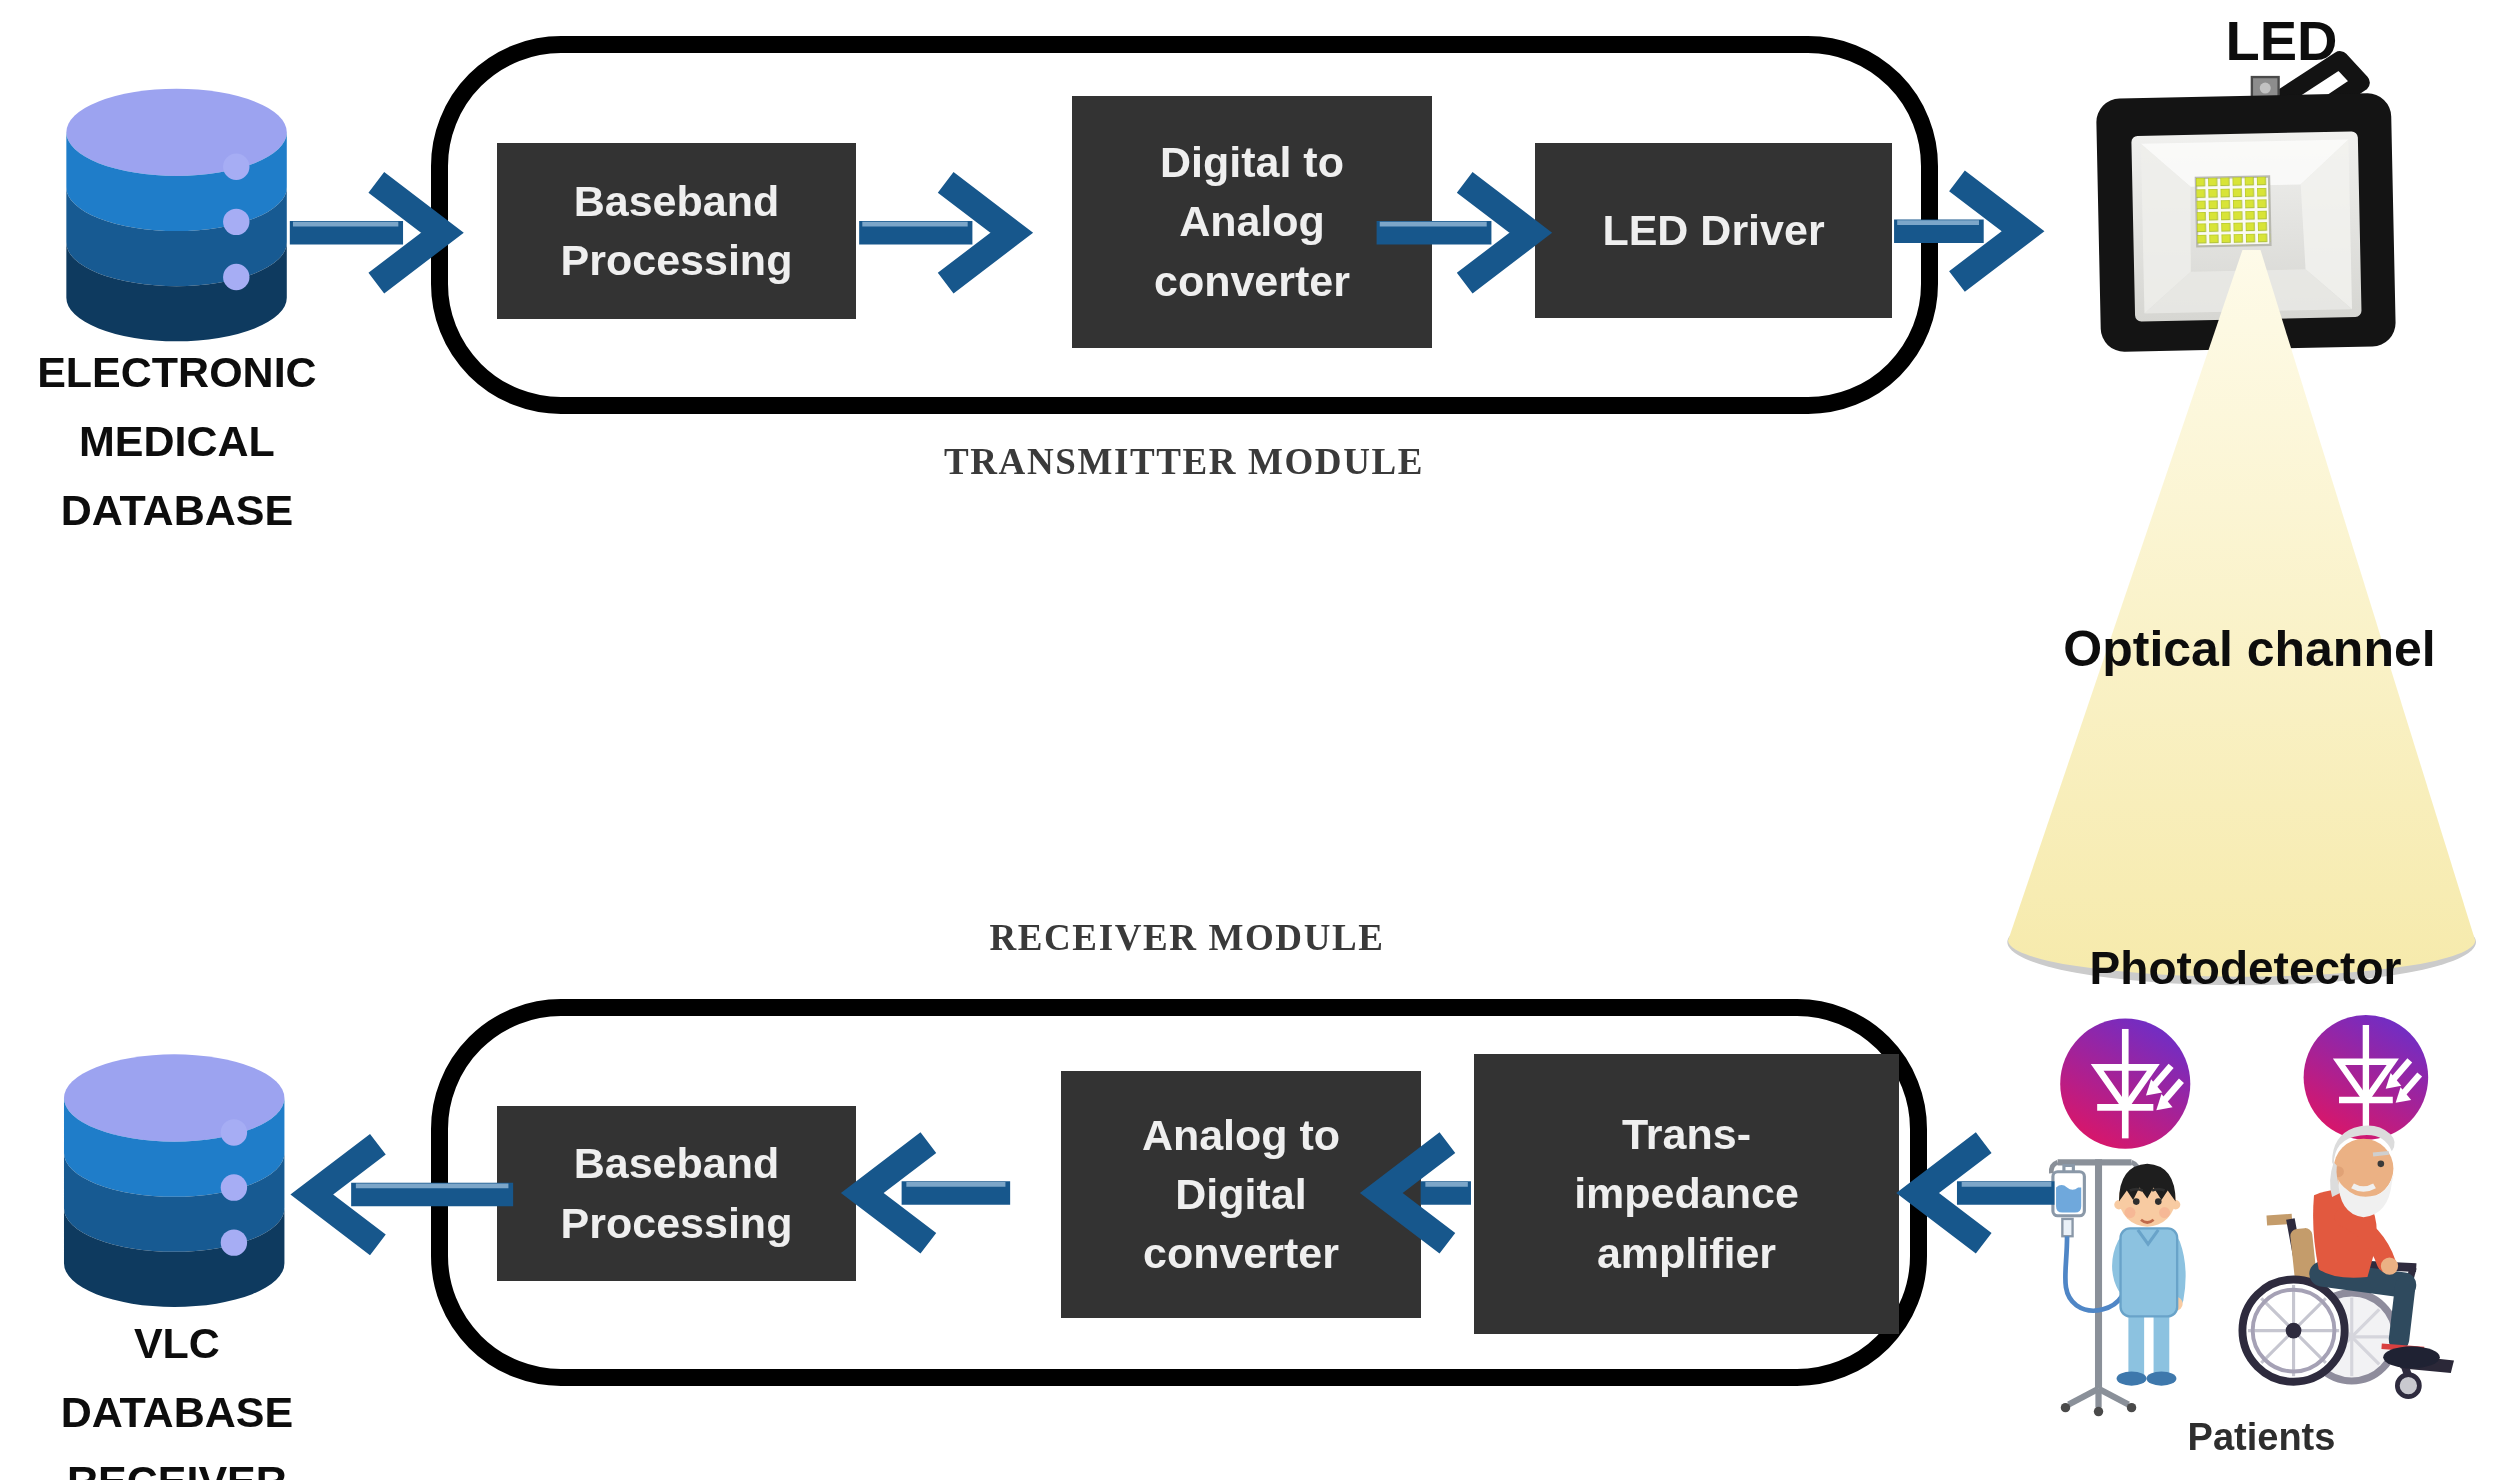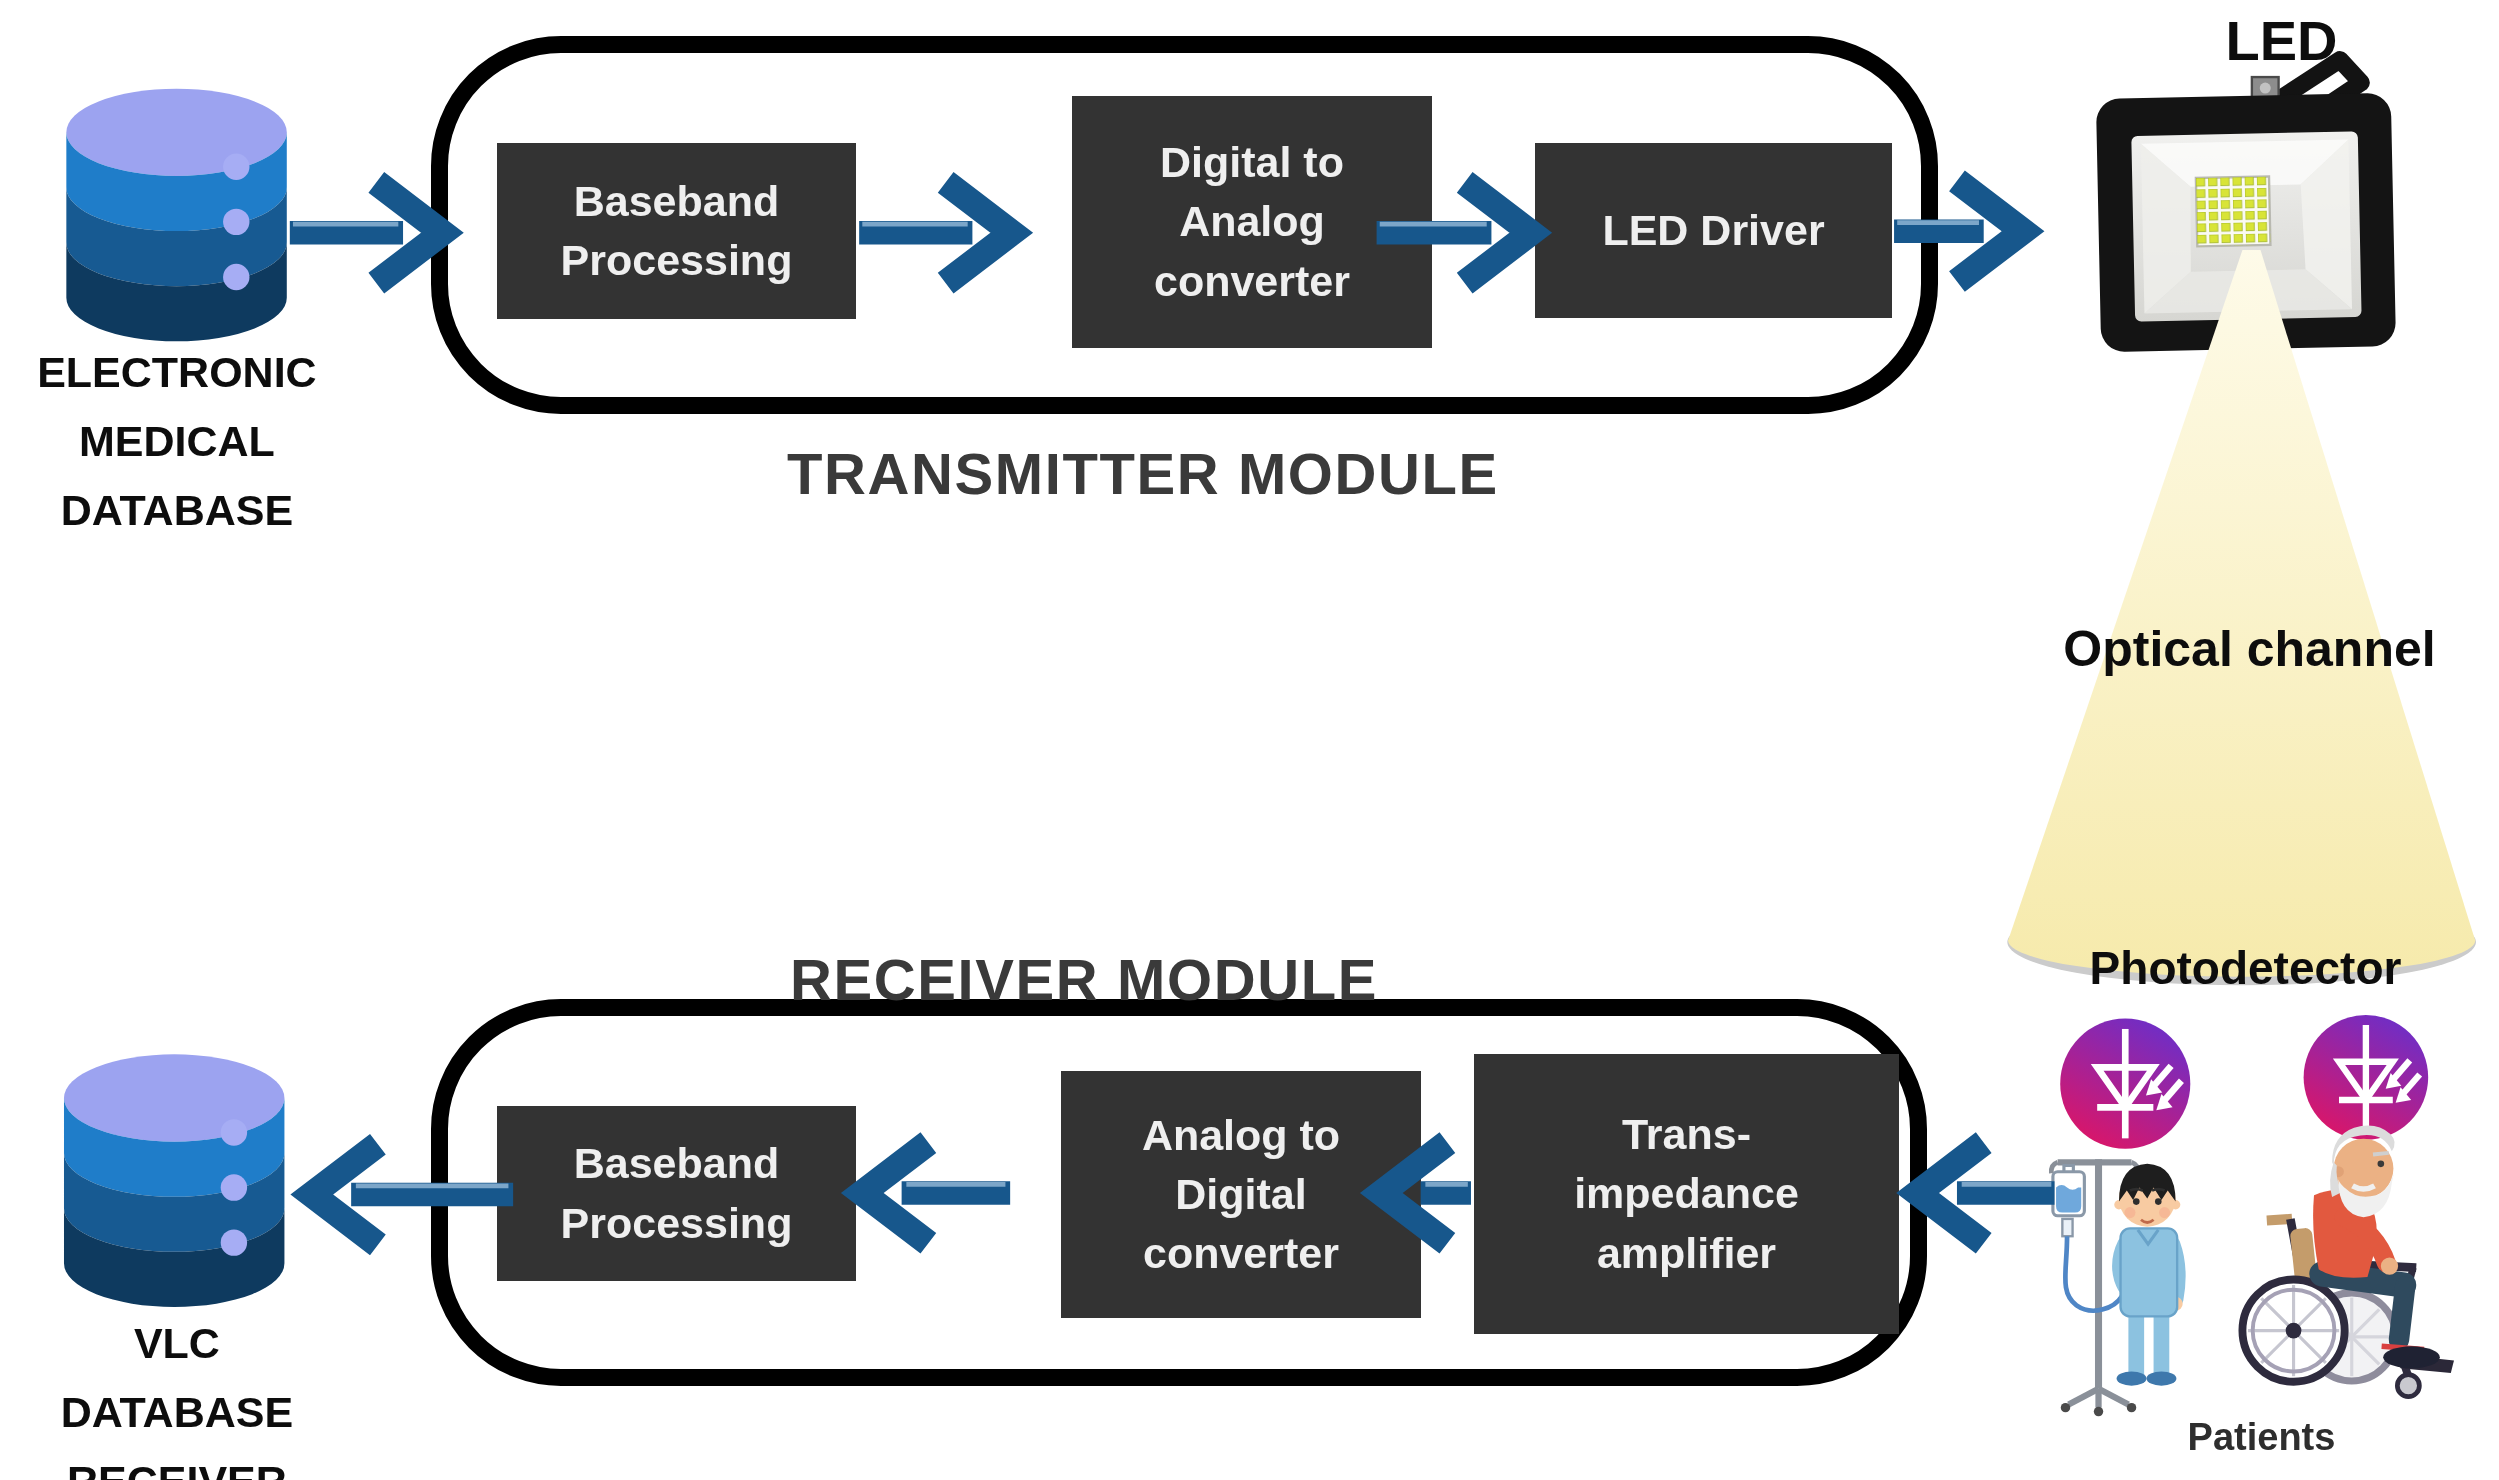--- a/index.html
+++ b/index.html
@@ -20,24 +20,24 @@
          font-weight:bold;font-size:43px;line-height:1.38;display:flex;align-items:center;
          justify-content:center;text-align:center;white-space:pre-line;z-index:2;}
   #b-tx-bb {left:497px; top:143px; width:359px;height:176px;}
   #b-tx-dac{left:1072px;top:96px; width:360px;height:252px;}
   #b-tx-led{left:1535px;top:143px; width:357px;height:175px;}
   #b-rx-bb {left:497px; top:1106px;width:359px;height:175px;}
   #b-rx-adc{left:1013px;top:1071px;width:360px;height:247px;margin-left:48px;}
   #b-rx-tia{left:1474px;top:1054px;width:425px;height:280px;}
 
   
-  .module-title{position:absolute;font-weight:bold;font-size:58px;color:var(--module-title,#3a3a3a);
-                letter-spacing:1.6px;text-align:left;z-index:2;}
+  .module-title{position:absolute;font-weight:bold;font-size:37px;color:var(--module-title,#3a3a3a);
+                letter-spacing:1.6px;text-align:center;z-index:2;font-family:Liberation Serif, serif;}
   #t-tx{left:787px;top:440px;width:794px;}
-  #t-rx{left:790px;top:916px;width:794px;margin-top:30px;}
+  #t-rx{left:790px;top:916px;width:794px;}
   .dblabel{position:absolute;left:7.9px;width:338px;font-weight:bold;font-size:43px;
            color:var(--label-black,#000);text-align:center;white-space:pre-line;line-height:1.6;z-index:2;}
   #l-emd{top:338px;}
   #l-vlc{top:1309px;}
   .chan-label{position:absolute;font-weight:bold;color:var(--label-black,#0d0d0d);
               text-align:center;white-space:pre-line;z-index:2;}
   #l-led{left:2187px;top:7.9px;  width:189px;font-size:56px;}
   #l-opt{left:1982px;top:620px; width:535px;font-size:50px;}
   #l-pd {left:1990px;top:941px;width:511px;font-size:46px;}
   #l-pat{left:2053px;top:1416px;width:417px;font-size:38px;color:var(--patients-label,#2e2e2e);}

